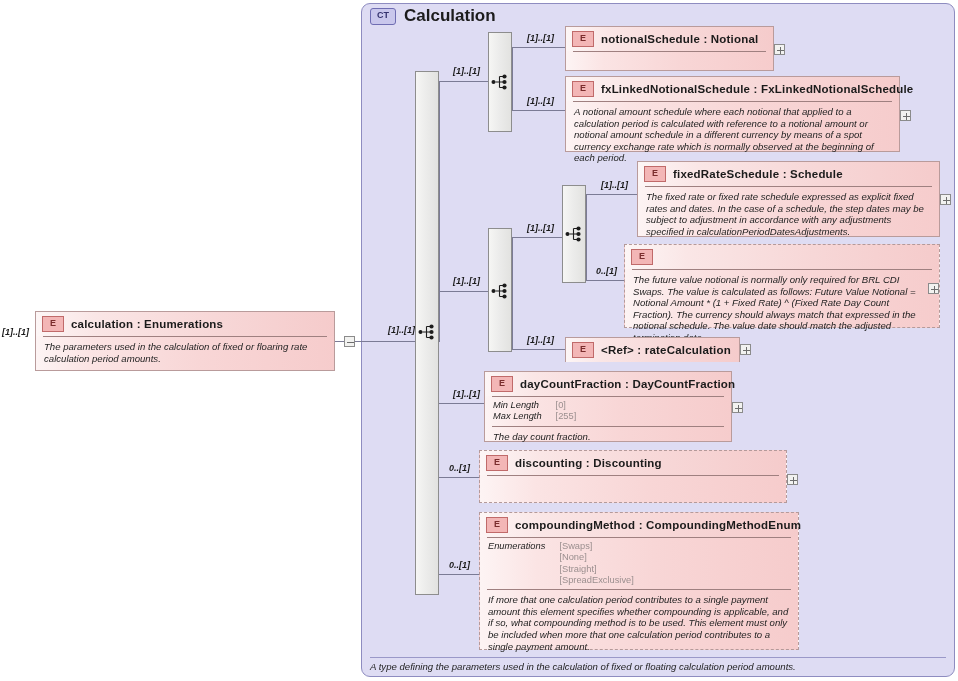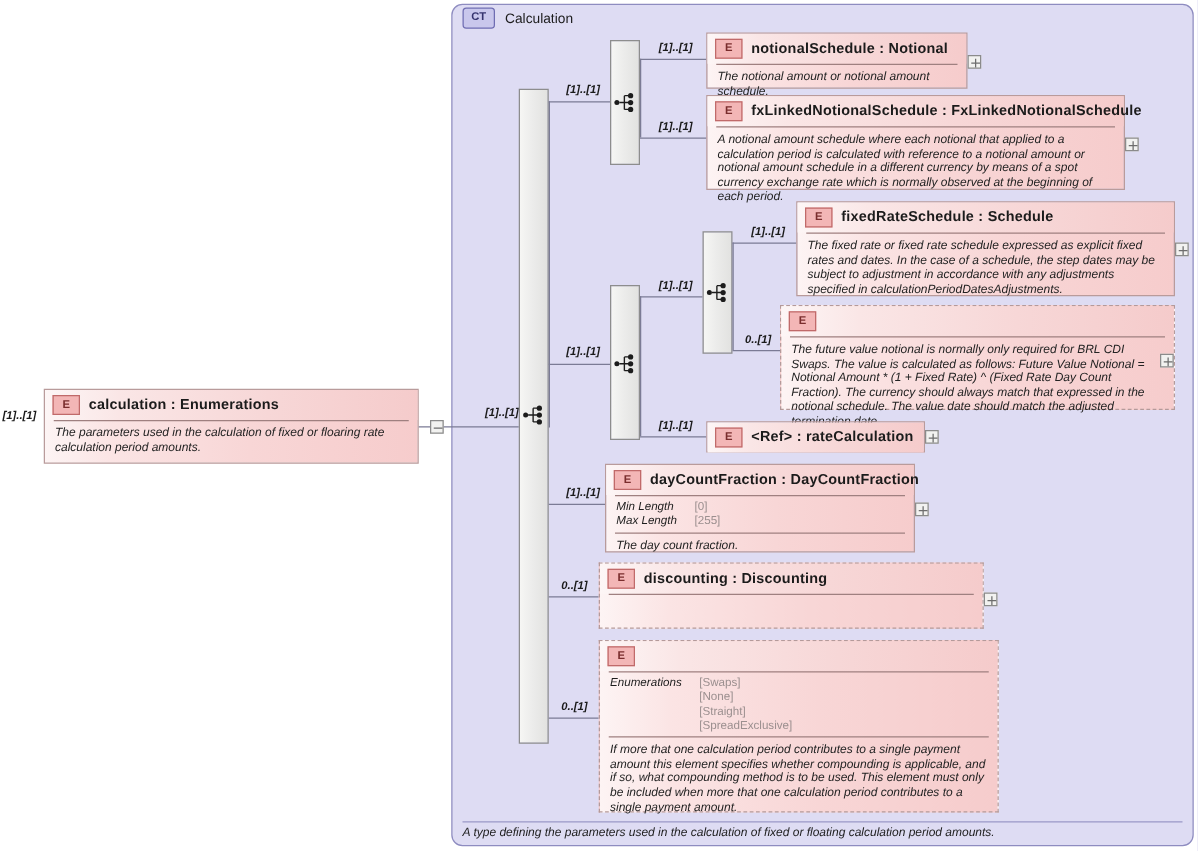--- a/index.html
+++ b/index.html
@@ -66,21 +66,21 @@
   .ctlabel{
     position:absolute;display:flex;align-items:center;
   }
   .cticon{
     width:24px;height:15px;
     border:1px solid #6f6db2;border-radius:3px;
     background:#c9c7ec;color:#35336e;
     font-size:9px;line-height:13px;text-align:center;font-weight:bold;
     margin-right:8px;
   }
-  .ctname{font-size:11px;font-weight:normal;color:#1c1c1c;}
+  .ctname{font-size:17px;font-weight:bold;color:#1c1c1c;}
   .ctfootsep{position:absolute;height:1px;background:#9a98c8;}
   .ctfoot{position:absolute;font-size:9.6px;font-style:italic;color:#1d1d1d;}
 
   
   .bar{
     position:absolute;box-sizing:border-box;
     background:linear-gradient(to right,#f6f6f4 0%,#ececeb 45%,#e2e2e0 100%);
     border:1px solid #8d8d8d;
   }
   .glyph{position:absolute;}
@@ -167,21 +167,20 @@
   <div class="ln lnv" style="left:512px;top:47px;width:1px;height:63px;"></div>
   <div class="ln lnh" style="left:512px;top:47px;width:53px;"></div>
   <div class="card" style="left:527px;top:33px;">[1]..[1]</div>
 
   <div class="node solid" style="left:565px;top:26px;width:209px;height:45px;">
     <div class="hdr">
       <div class="eicon">E</div>
       <div class="ttl">notionalSchedule : Notional</div>
     </div>
     <div class="sep"></div>
-    <div class="desc">The notional amount or notional amount schedule.</div>
   </div>
   <div class="tg plus" style="left:774px;top:44px;"></div>
 
   <div class="ln lnh" style="left:512px;top:110px;width:53px;"></div>
   <div class="card" style="left:527px;top:96px;">[1]..[1]</div>
 
   <div class="node solid" style="left:565px;top:76px;width:335px;height:76px;">
     <div class="hdr">
       <div class="eicon">E</div>
       <div class="ttl">fxLinkedNotionalSchedule : FxLinkedNotionalSchedule</div>
@@ -292,20 +291,21 @@
     <div class="sep"></div>
   </div>
   <div class="tg plus" style="left:787px;top:474px;"></div>
 
   <div class="ln lnh" style="left:439px;top:574px;width:40px;"></div>
   <div class="card" style="left:449px;top:560px;">0..[1]</div>
 
   <div class="node dashed" style="left:479px;top:512px;width:320px;height:138px;">
     <div class="hdr">
       <div class="eicon">E</div>
+      <div class="ttl">compoundingMethod : CompoundingMethodEnum</div>
     </div>
     <div class="sep"></div>
     <div class="facets">
       <table>
         <tbody>
             <tr>
           <td class="k">Enumerations</td>
           <td class="v">[Swaps]</td>
         </tr>
         <tr>

